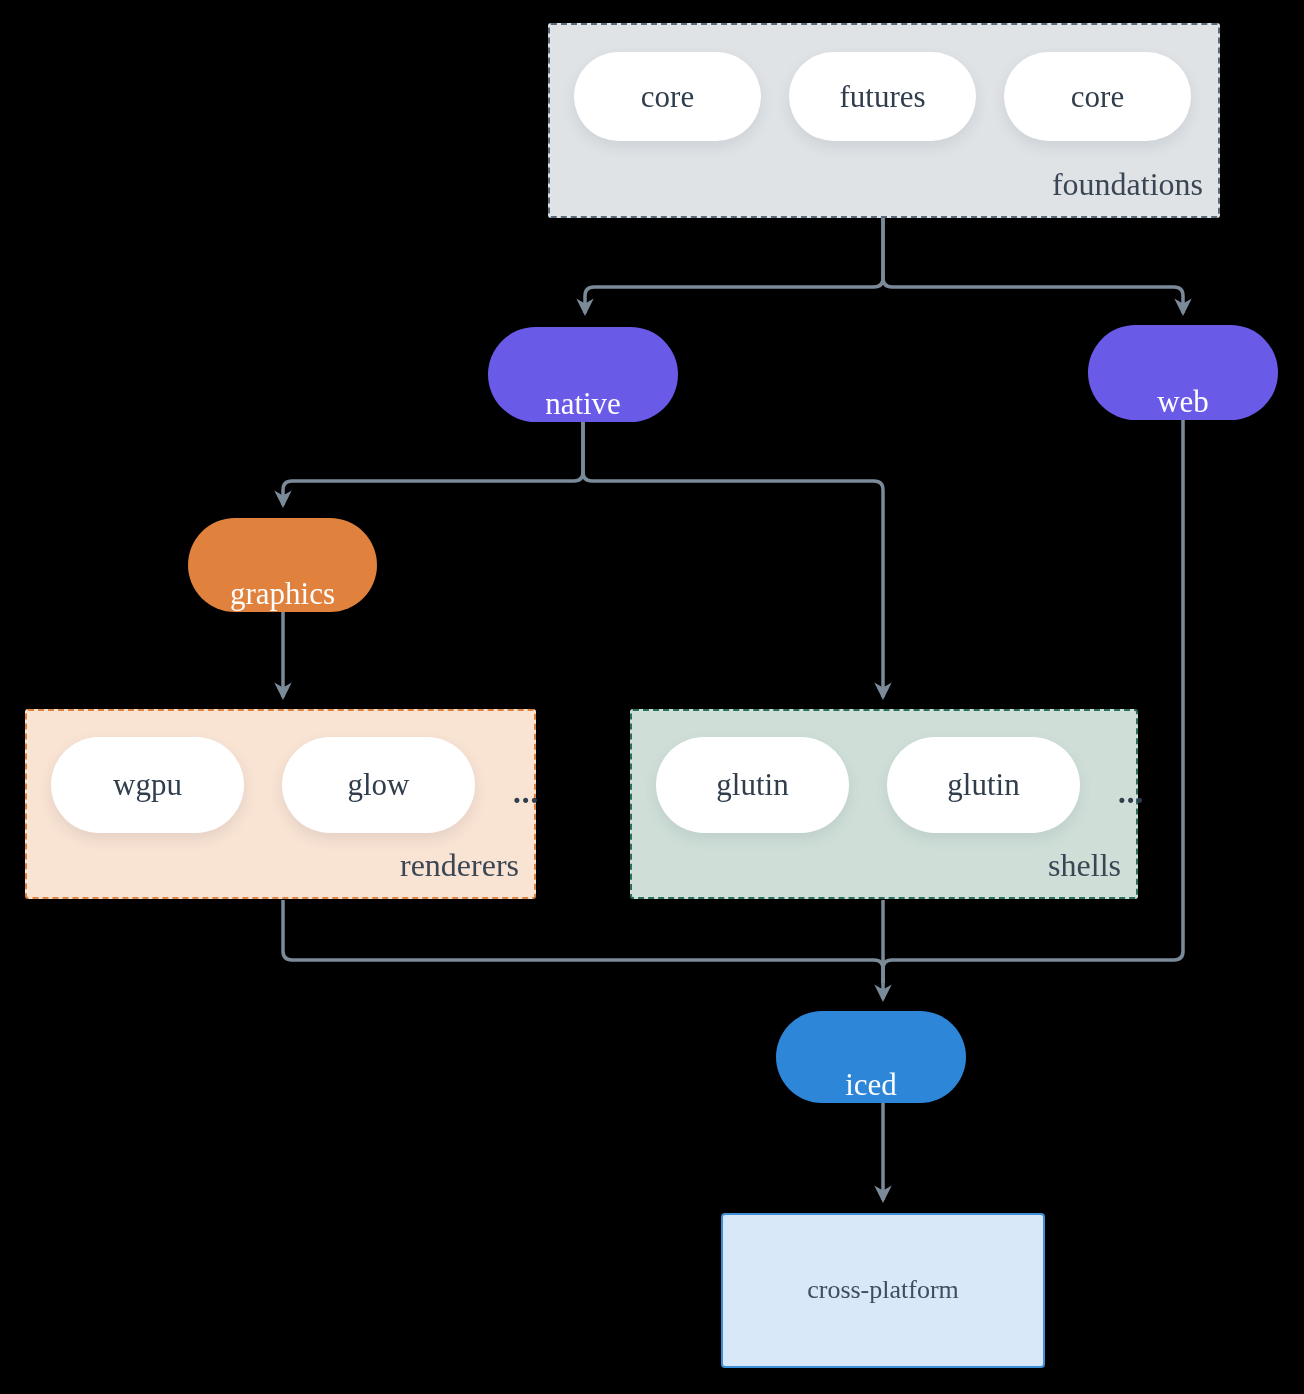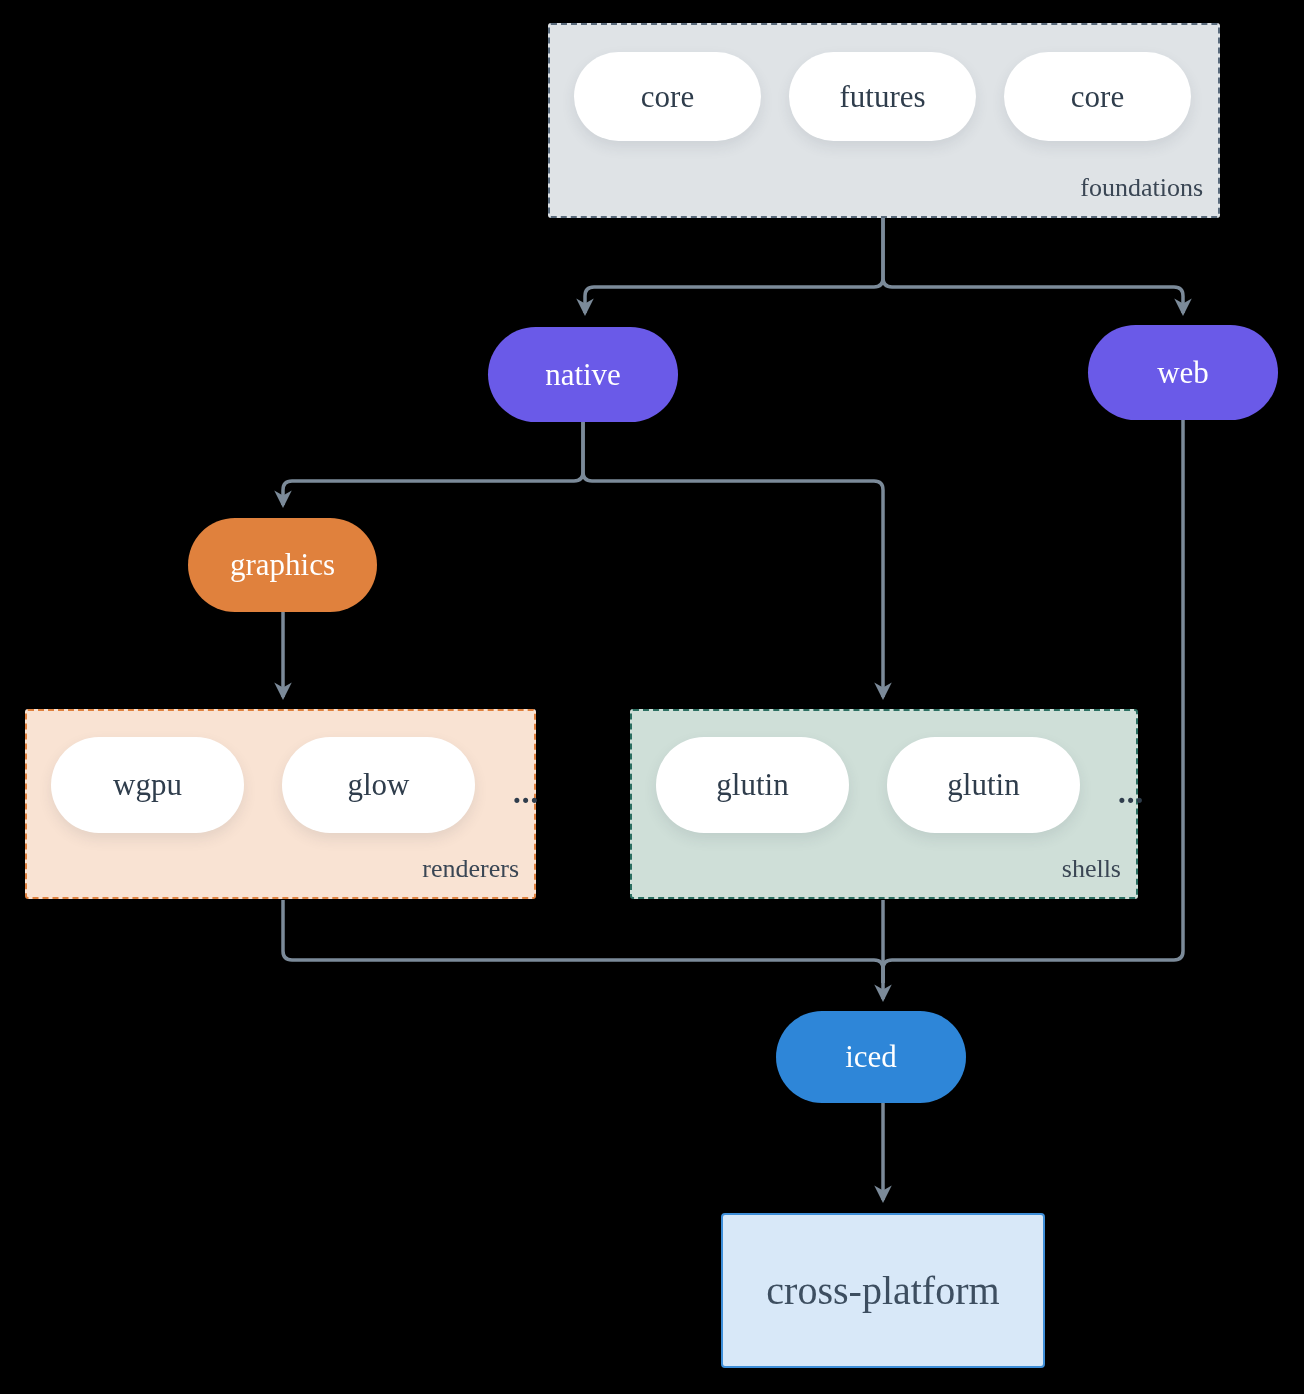--- a/index.html
+++ b/index.html
@@ -52,21 +52,21 @@
   }
   .group-shells {
     left: 630px; top: 709px;
     width: 508px; height: 190px;
     background: var(--shells-bg, #cfdfd8);
     border: 2px dashed var(--shells-border, #2a6e60);
   }
   .group-label {
     position: absolute;
     right: 15px; bottom: 13px;
-    font-size: 26px;
+    font-size: 32px;
     color: var(--label-ink, #3a4654);
     text-align: right;
   }
   .pill-row {
     position: absolute;
     left: 24px; top: 26px;
     display: flex;
     align-items: center;
     gap: 38px;
   }
@@ -90,21 +90,21 @@
   .ellipsis {
     font-size: 31px;
     font-weight: 700;
     color: var(--ink, #2f3d4c);
     transform: translateY(8px);
     letter-spacing: 1px;
   }
   .node {
     position: absolute;
     display: flex;
-    align-items: center;
+    align-items: flex-end;
     justify-content: center;
     border-radius: 999px;
     color: #ffffff;
     font-size: 31px;
   }
   .node-native  { left: 488px;  top: 327px;  width: 190px; height: 95px; background: var(--node-purple, #6a5ae8); }
   .node-web     { left: 1088px; top: 325px;  width: 190px; height: 95px; background: var(--node-purple, #6a5ae8); }
   .node-graphics{ left: 188px;  top: 518px;  width: 189px; height: 94px; background: var(--node-orange, #e0813d); }
   .node-iced    { left: 776px;  top: 1011px; width: 190px; height: 92px; background: var(--node-blue, #2e86d8); }
   
@@ -114,21 +114,21 @@
     width: 324px; height: 155px;
     box-sizing: border-box;
     background: var(--app-bg, #d8e8f8);
     border: 2px solid var(--app-border, #3e8ed8);
     border-radius: 4px;
     display: flex;
     flex-direction: column;
     align-items: center;
     justify-content: center;
     color: var(--app-ink, #3d4e60);
-    font-size: 40px;
+    font-size: 26px;
     line-height: 1.55;
     text-align: center;
   }
 </style>
 </head>
 <body>
 
 <div id="stage">
 
   <svg id="connectors" viewBox="0 0 1304 1394" xmlns="http://www.w3.org/2000/svg" aria-hidden="true">

